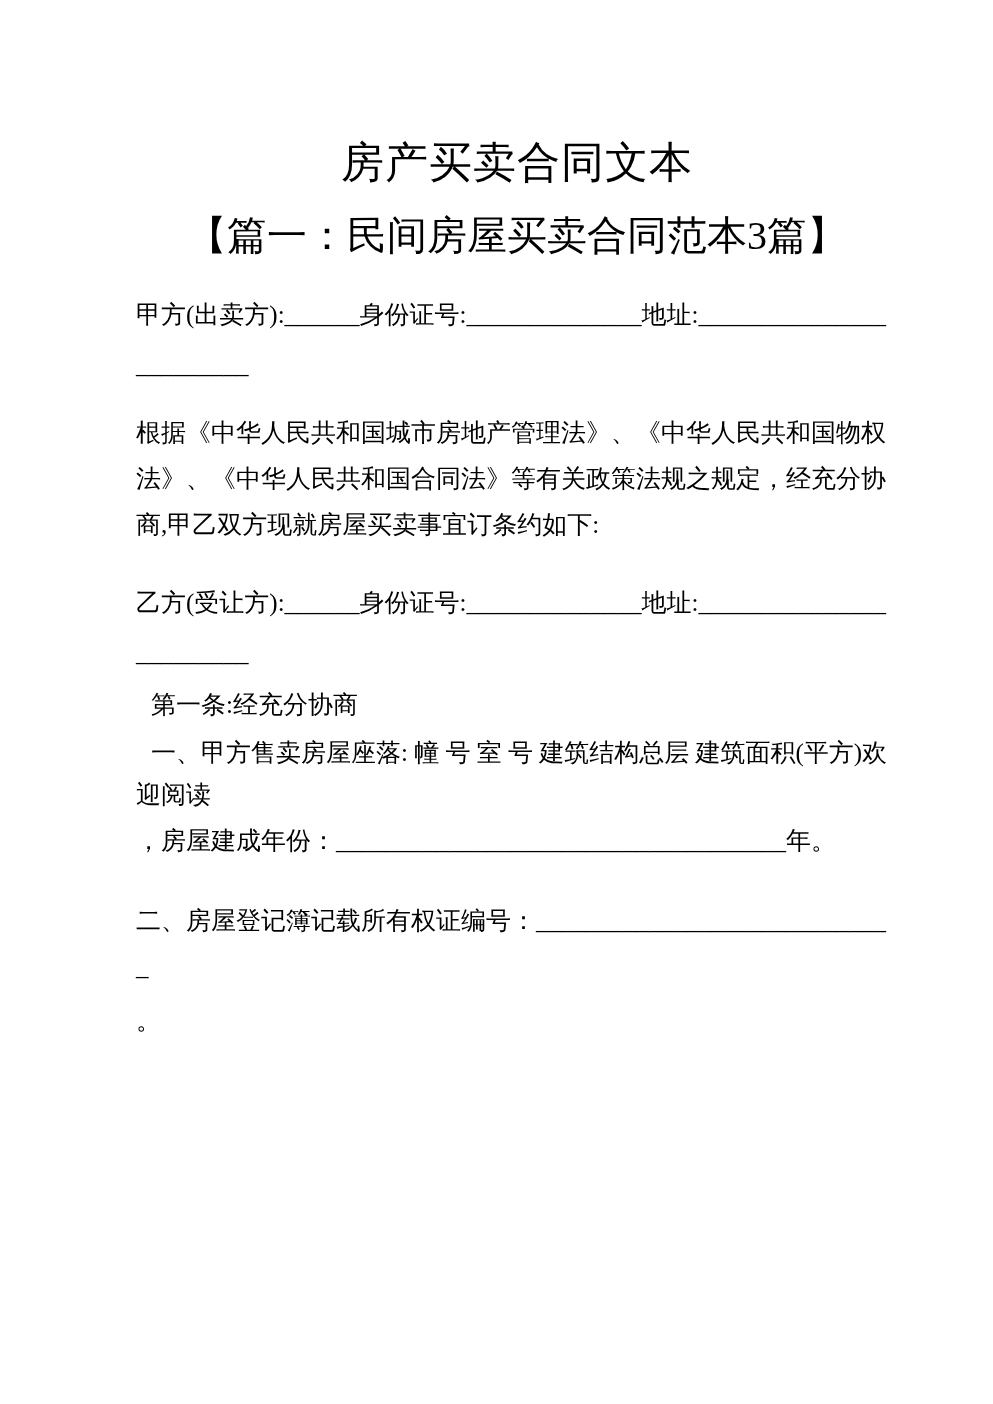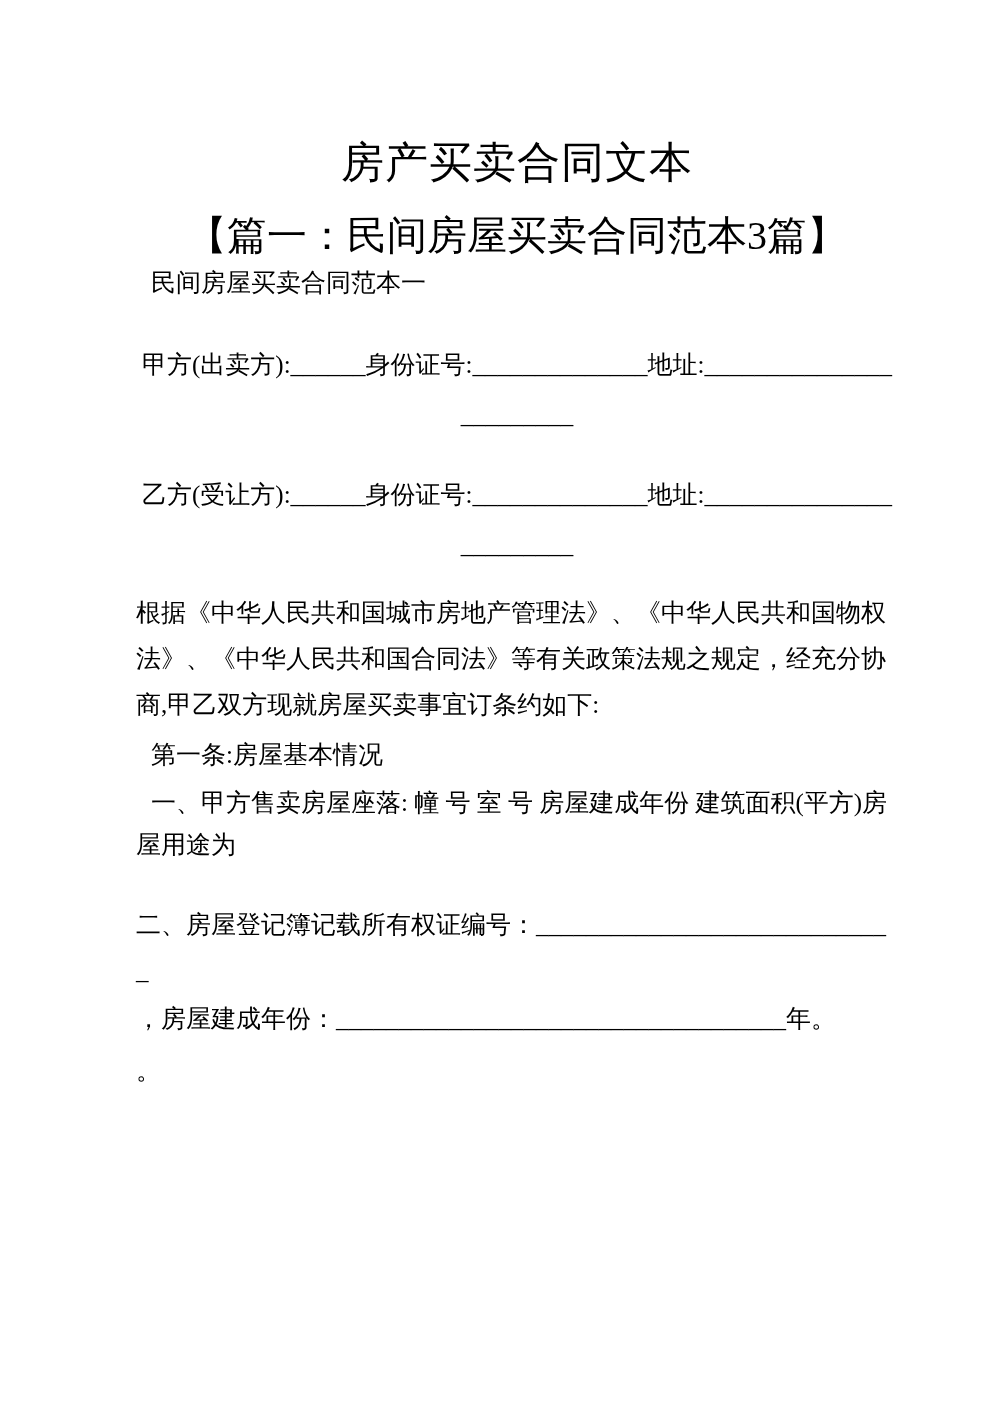--- a/index.html
+++ b/index.html
@@ -40,21 +40,21 @@
   .body-par {
     font-size: 25px;
     line-height: 46px;
     word-break: break-all;
   }
 
   .tight { line-height: 42px; }
 
   .indent { text-indent: 15px; }
 
-  .party { line-height: 50px; text-align: center; }
+  .party { line-height: 50px; }
 
   .mt-68 { margin-top: 68px; }
   .mt-40 { margin-top: 40px; }
   .mt-36 { margin-top: 36px; }
   .mt-34 { margin-top: 34px; }
   .mt-30 { margin-top: 30px; }
   .mt-20 { margin-top: 20px; }
   .mt-8  { margin-top: 8px; }
   .mt-0  { margin-top: 0; }
 </style>
@@ -63,32 +63,31 @@
 
 <div class="page">
   <div class="content">
 
     <h1 class="doc-title">房产买卖合同文本</h1>
 
     <h2 class="doc-subtitle">【篇一：民间房屋买卖合同范本3篇】</h2>
 
 
 
-    <p class="body-par indent mt-0">民间房屋买卖合同范本一</p>
 
     <p class="body-par party mt-34">甲方(出卖方):______身份证号:______________地址:________________________</p>
 
+    <p class="body-par mt-20">根据《中华人民共和国城市房地产管理法》、《中华人民共和国物权法》、《中华人民共和国合同法》等有关政策法规之规定，经充分协商,甲乙双方现就房屋买卖事宜订条约如下:</p>
+
     <p class="body-par party mt-30">乙方(受让方):______身份证号:______________地址:________________________</p>
 
-    <p class="body-par mt-20">根据《中华人民共和国城市房地产管理法》、《中华人民共和国物权法》、《中华人民共和国合同法》等有关政策法规之规定，经充分协商,甲乙双方现就房屋买卖事宜订条约如下:</p>
+    <p class="body-par indent mt-0">第一条:经充分协商</p>
 
-    <p class="body-par indent mt-0">第一条:房屋基本情况</p>
+    <p class="body-par tight indent mt-0">一、甲方售卖房屋座落: 幢 号 室 号 建筑结构总层 建筑面积(平方)欢迎阅读</p>
 
-    <p class="body-par tight indent mt-0">一、甲方售卖房屋座落: 幢 号 室 号 房屋建成年份 建筑面积(平方)房屋用途为</p>
+    <p class="body-par tight mt-0">，房屋建成年份：____________________________________年。</p>
 
     <p class="body-par mt-36">二、房屋登记簿记载所有权证编号：_____________________________</p>
-
-    <p class="body-par tight mt-0">，房屋建成年份：____________________________________年。</p>
 
     <p class="body-par mt-8">。</p>
 
   </div>
 </div>
 
 </body></html>

